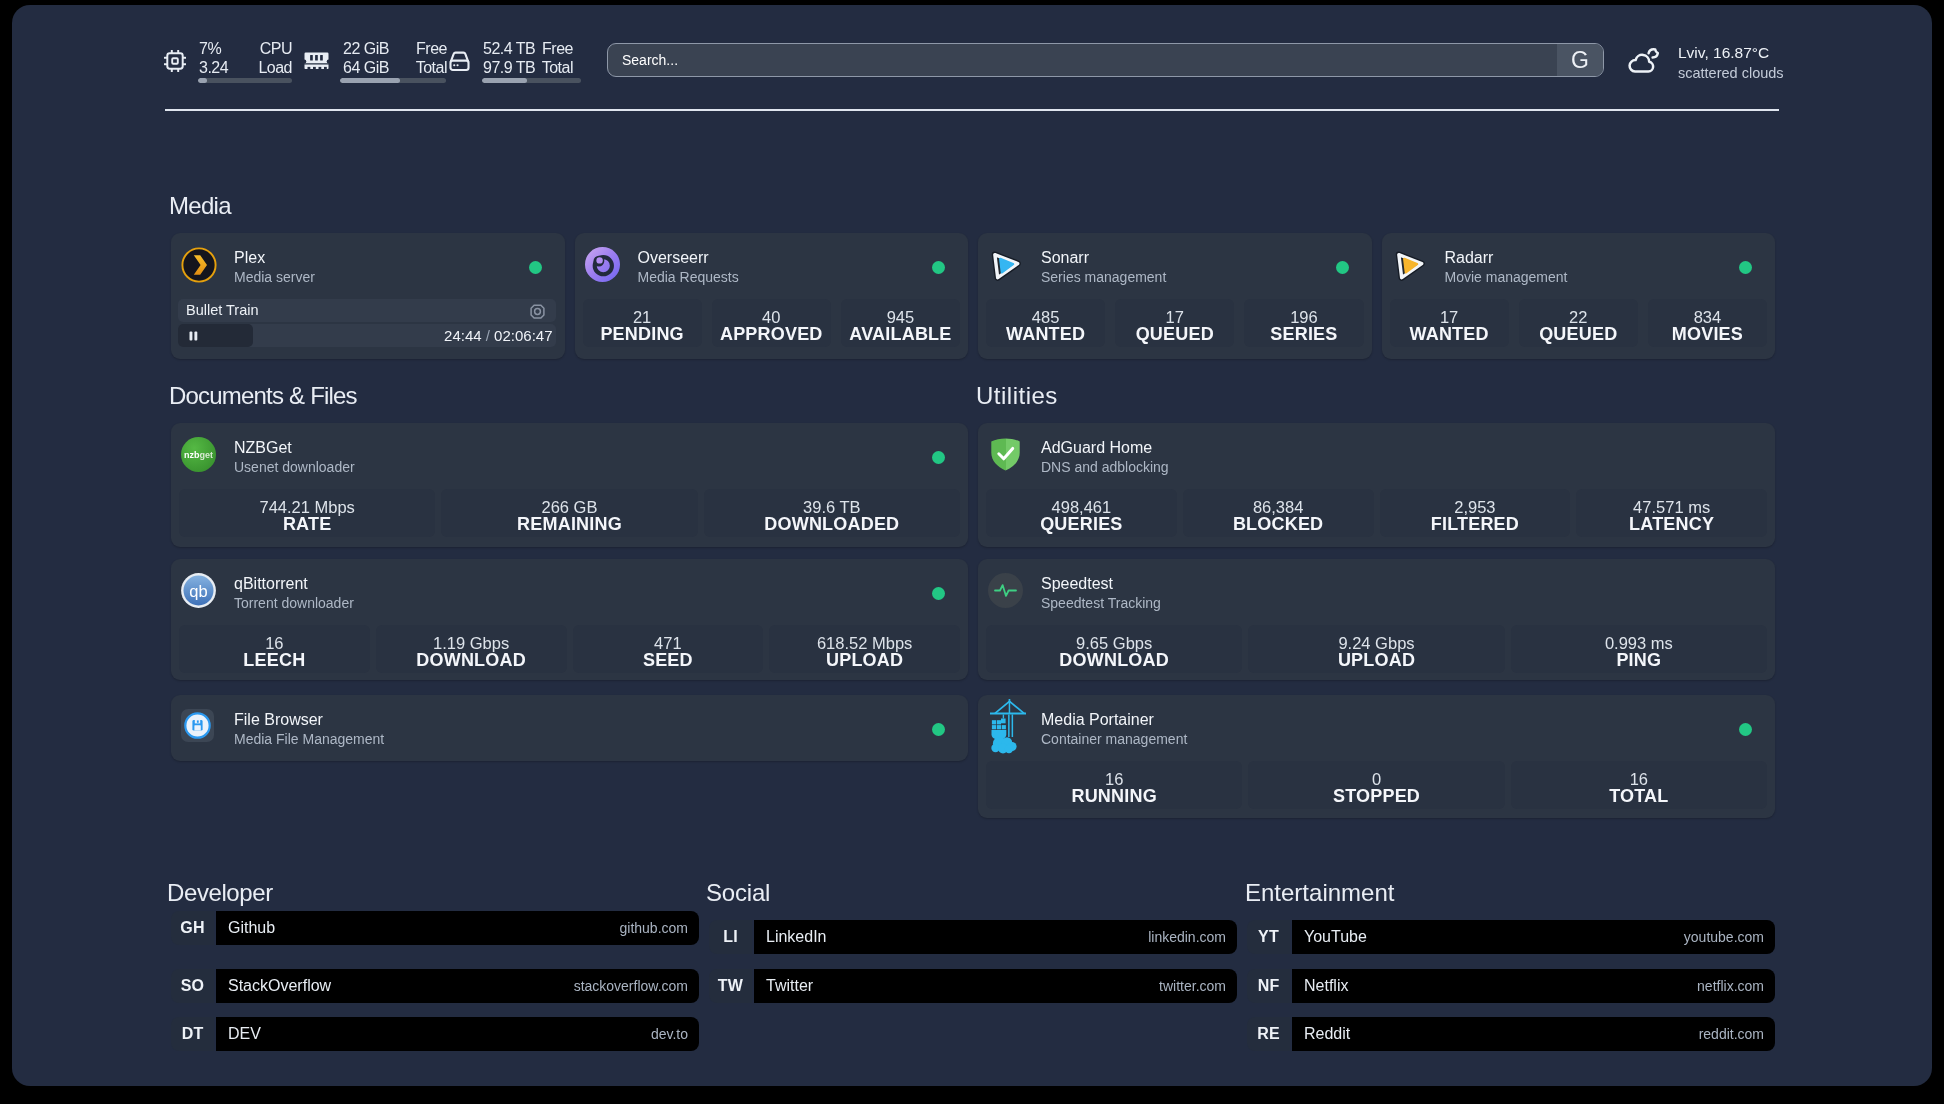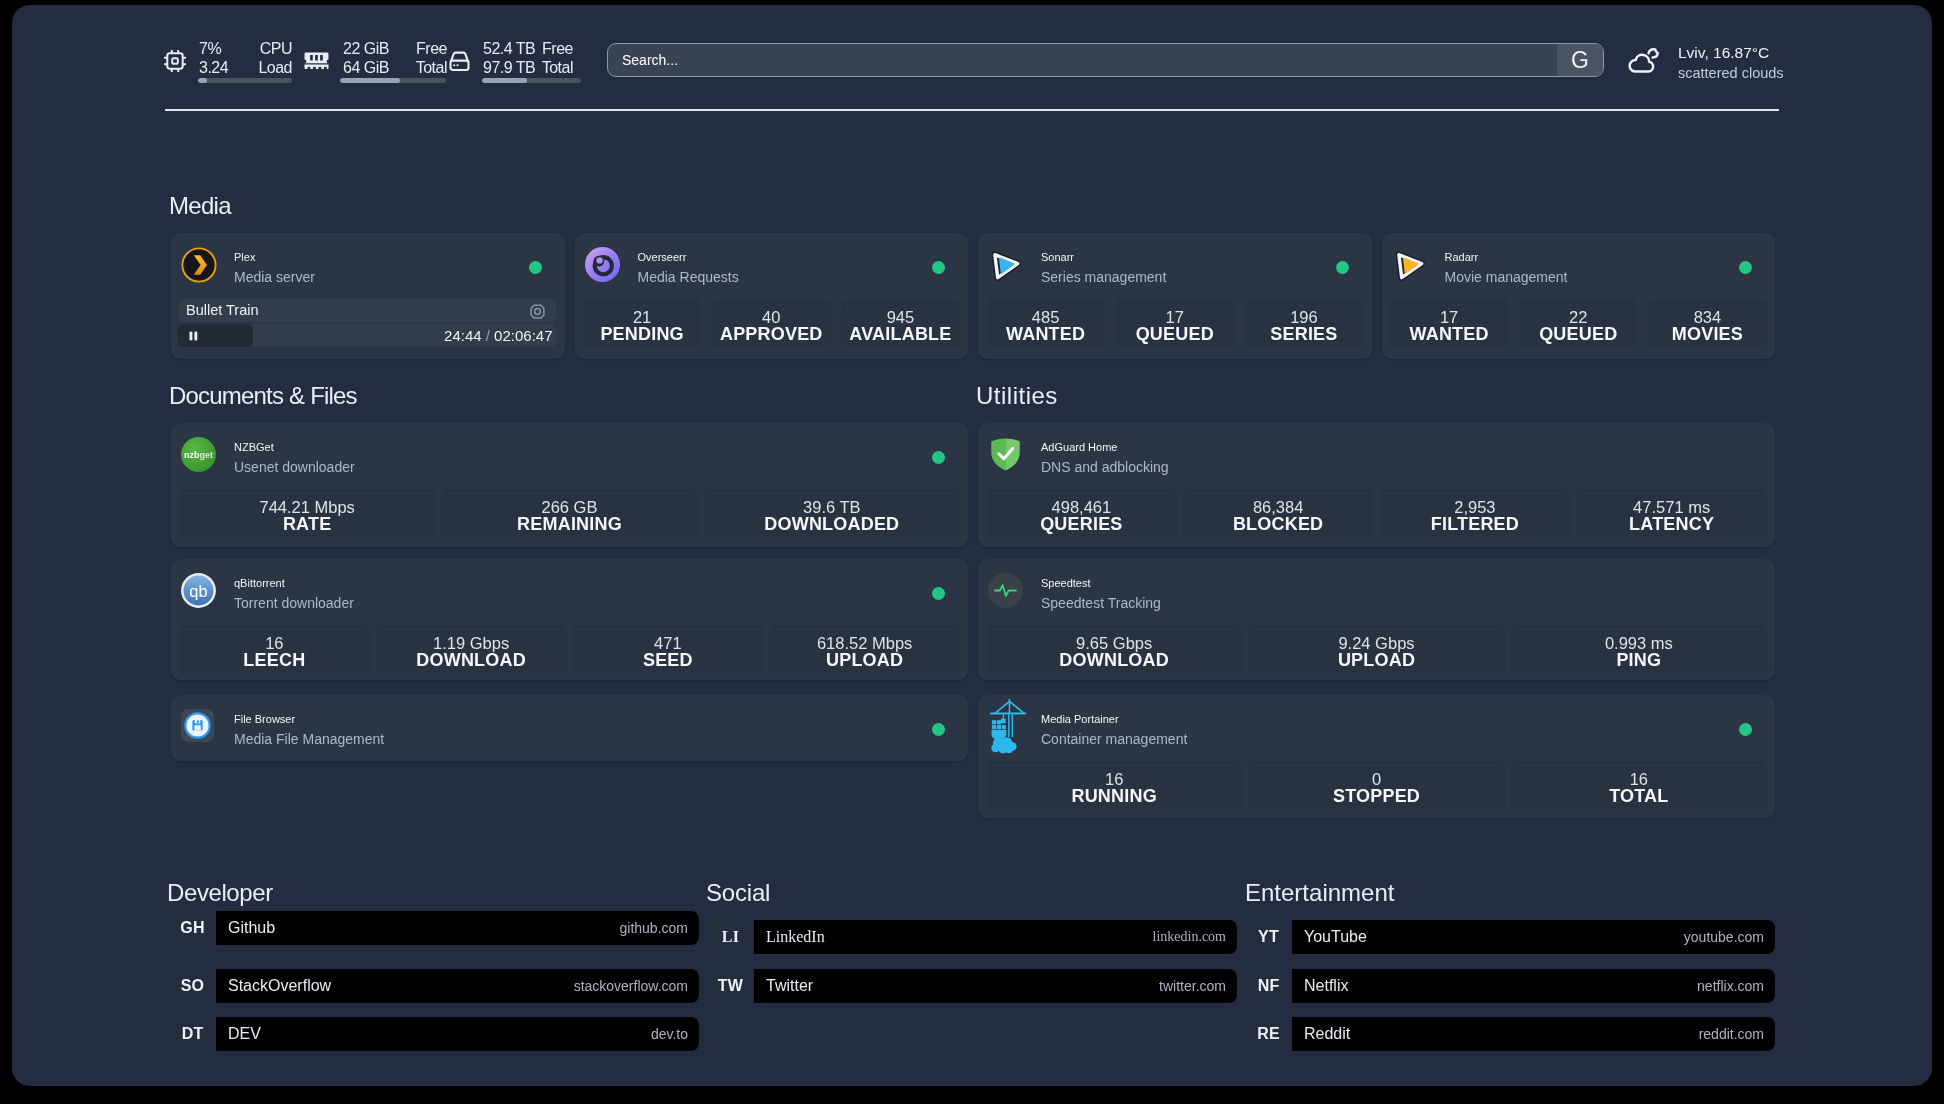--- a/index.html
+++ b/index.html
@@ -26,21 +26,21 @@
 
 .h1 { position:absolute; font-size:24px; font-weight:500; color:#e9edf4; letter-spacing:-0.8px; }
 .row { position:absolute; left:159px; width:1604px; display:flex; gap:10px; }
 .card { background:#2c3543; border-radius:9px; position:relative;
   box-shadow:0 1px 2px rgba(0,0,0,0.22); }
 .c4 { width:393.5px; }
 .c2 { width:797px; }
 .chead { position:absolute; left:10px; top:14px; right:10px; height:38px; }
 .cicon { position:absolute; left:0; top:0; }
 .ctxt { position:absolute; left:53px; top:0; }
-.ctitle { font-size:11px; font-weight:500; color:#f2f5f9; line-height:21px; }
+.ctitle { font-size:16px; font-weight:500; color:#f2f5f9; line-height:21px; }
 .csub { font-size:14px; color:#aeb8c6; line-height:18px; }
 .dot { position:absolute; width:13px; height:13px; border-radius:50%; background:#22c784;
   right:13px; top:14px; }
 .stats { position:absolute; left:8px; right:8px; top:66px; height:48px; display:flex; gap:10px; }
 .stat { flex:1; background:#293241; border-radius:6px; display:flex; flex-direction:column;
   align-items:center; justify-content:center; padding-top:2px; }
 .stat .n { font-size:16.5px; line-height:20px; color:#dde3ea; }
 .stat .l { font-size:18px; line-height:15px; font-weight:bold; color:#f4f6fa; letter-spacing:0.2px; }
 
 
@@ -488,21 +488,21 @@
         <span class="bmurl">stackoverflow.com</span>
       </div>
   </div>
   <div class="bmrow" style="left:159px; top:1012px;">
     <div class="bmab">DT</div>
       <div class="bmmain">
         <span class="bmname">DEV</span>
         <span class="bmurl">dev.to</span>
       </div>
   </div>
-  <div class="bmrow" style="left:697px; top:915px;font-family:Liberation Serif, serif;">
+  <div class="bmrow" style="left:697px; top:915px;">
     <div class="bmab">LI</div>
       <div class="bmmain">
         <span class="bmname">LinkedIn</span>
         <span class="bmurl">linkedin.com</span>
       </div>
   </div>
   <div class="bmrow" style="left:697px; top:964px;">
     <div class="bmab">TW</div>
       <div class="bmmain">
         <span class="bmname">Twitter</span>

